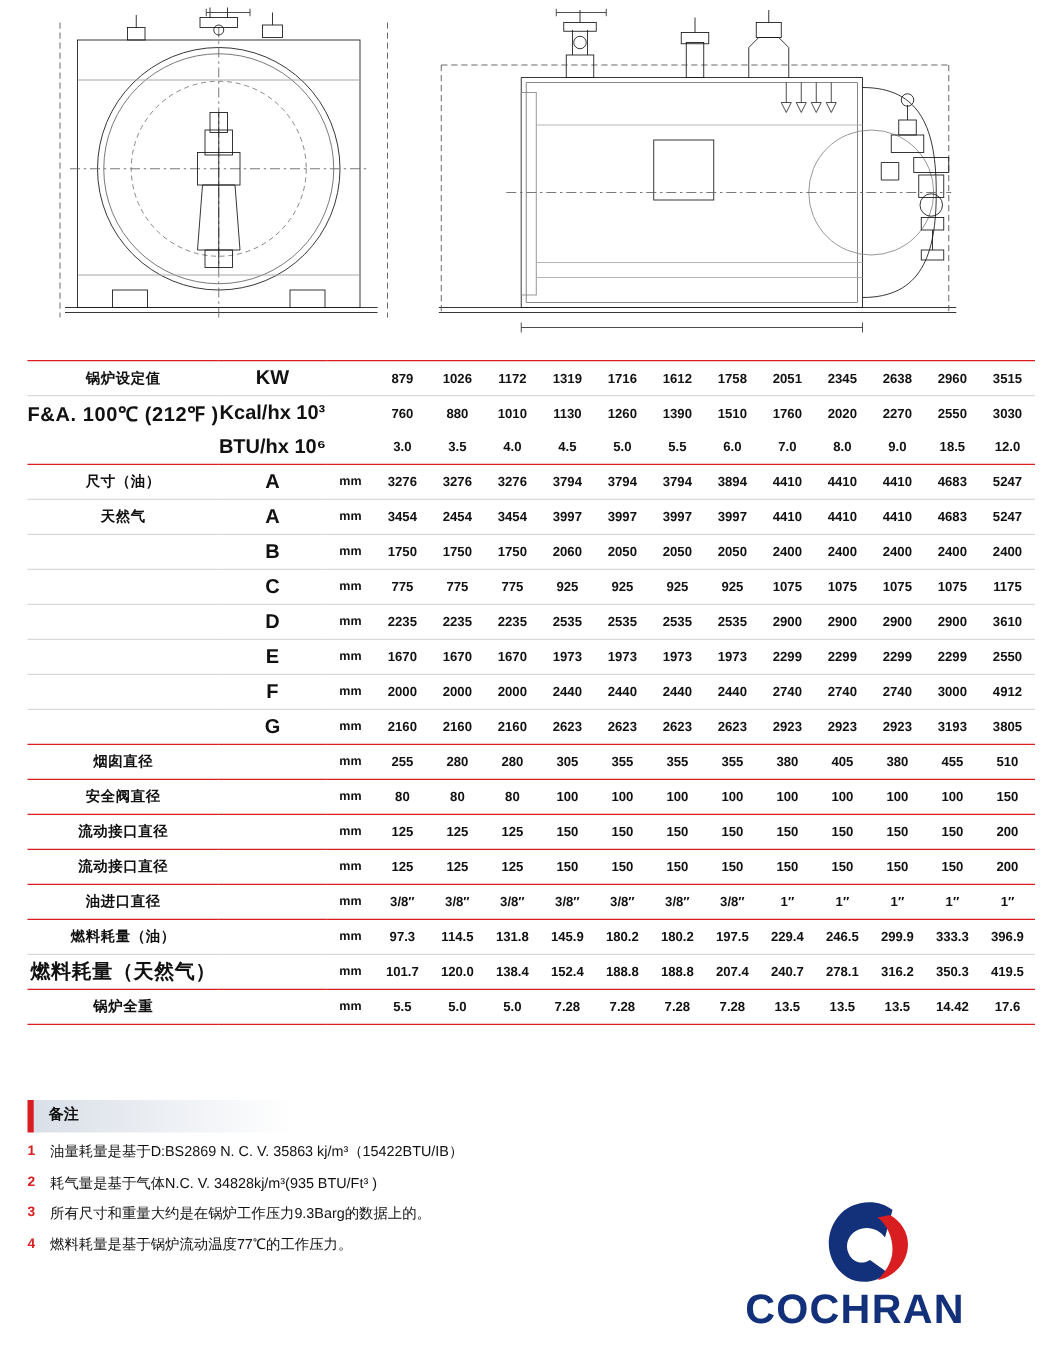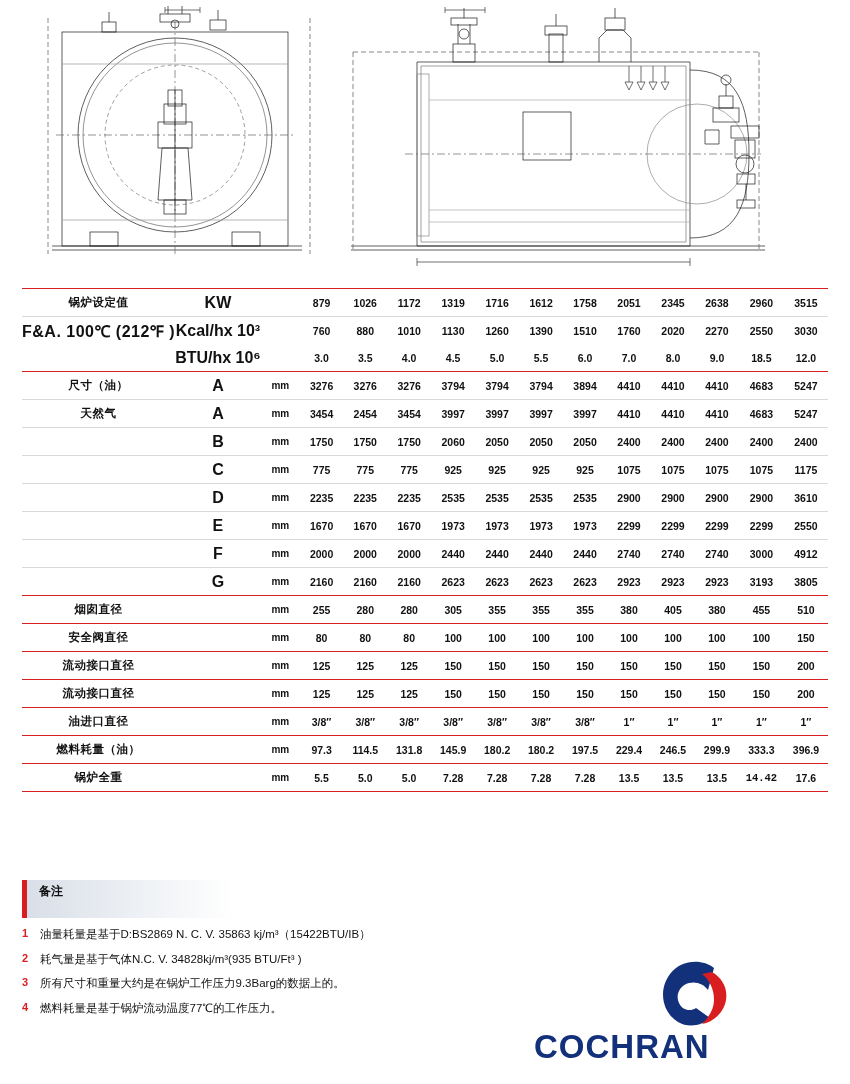--- a/index.html
+++ b/index.html
@@ -68,21 +68,21 @@
 
   
   .notes{
     position:absolute;
     left:22px; top:880px; width:806px;
   }
   .notes-title{
     position:relative;
     display:block;
     width:212px;
-    height:38px;
+    height:26px;
     background:linear-gradient(to right,#d9dfe8,#ffffff);
     border-left:5px solid #d81e20;
     box-sizing:border-box;
   }
   .notes-title span{
     position:absolute;
     left:12px; top:3px;
     font-size:12px;font-weight:bold;color:#111;
   }
   .note-row{
@@ -109,21 +109,21 @@
   }
   .logo-mark{
     position:absolute;
     left:118px; top:-4px;
     width:86px;height:74px;
   }
   .logo-text{
     position:absolute;
     left:0; bottom:4px;
     width:300px;
-    text-align:left;
+    text-align:center;
     font-size:33px;
     font-weight:bold;
     letter-spacing:1px;
     color:#13307a;
     font-family:"Liberation Sans", sans-serif;
   }
 </style>
 </head>
 <body>
 
@@ -555,35 +555,52 @@
           <td class="val">145.9</td>
           <td class="val">180.2</td>
           <td class="val">180.2</td>
           <td class="val">197.5</td>
           <td class="val">229.4</td>
           <td class="val">246.5</td>
           <td class="val">299.9</td>
           <td class="val">333.3</td>
           <td class="val">396.9</td>
         </tr>
+        <tr class="thin">
+          <td class="lbl small">燃料耗量（天然气）</td>
+          <td class="ltr"></td>
+          <td class="unit">mm</td>
+          <td class="val">101.7</td>
+          <td class="val">120.0</td>
+          <td class="val">138.4</td>
+          <td class="val">152.4</td>
+          <td class="val">188.8</td>
+          <td class="val">188.8</td>
+          <td class="val">207.4</td>
+          <td class="val">240.7</td>
+          <td class="val">278.1</td>
+          <td class="val">316.2</td>
+          <td class="val">350.3</td>
+          <td class="val">419.5</td>
+        </tr>
         <tr class="rline">
           <td class="lbl" style="border-bottom: 1.6px solid rgb(216, 30, 32);">锅炉全重</td>
           <td class="ltr" style="border-bottom: 1.6px solid rgb(216, 30, 32);"></td>
           <td class="unit" style="border-bottom: 1.6px solid rgb(216, 30, 32);">mm</td>
           <td class="val" style="border-bottom: 1.6px solid rgb(216, 30, 32);">5.5</td>
           <td class="val" style="border-bottom: 1.6px solid rgb(216, 30, 32);">5.0</td>
           <td class="val" style="border-bottom: 1.6px solid rgb(216, 30, 32);">5.0</td>
           <td class="val" style="border-bottom: 1.6px solid rgb(216, 30, 32);">7.28</td>
           <td class="val" style="border-bottom: 1.6px solid rgb(216, 30, 32);">7.28</td>
           <td class="val" style="border-bottom: 1.6px solid rgb(216, 30, 32);">7.28</td>
           <td class="val" style="border-bottom: 1.6px solid rgb(216, 30, 32);">7.28</td>
           <td class="val" style="border-bottom: 1.6px solid rgb(216, 30, 32);">13.5</td>
           <td class="val" style="border-bottom: 1.6px solid rgb(216, 30, 32);">13.5</td>
           <td class="val" style="border-bottom: 1.6px solid rgb(216, 30, 32);">13.5</td>
-          <td class="val" style="border-bottom: 1.6px solid rgb(216, 30, 32); font-family: Liberation Mono, monospace;">14.42</td>
+          <td class="val" style="border-bottom: 1.6px solid rgb(216, 30, 32);">14.42</td>
           <td class="val" style="border-bottom: 1.6px solid rgb(216, 30, 32); margin-top: 42px;">17.6</td>
         </tr>
       </tbody>
   </table>
 </div>
 
 <div class="notes">
   <div class="notes-title">
     <span>备注</span>
   </div>

